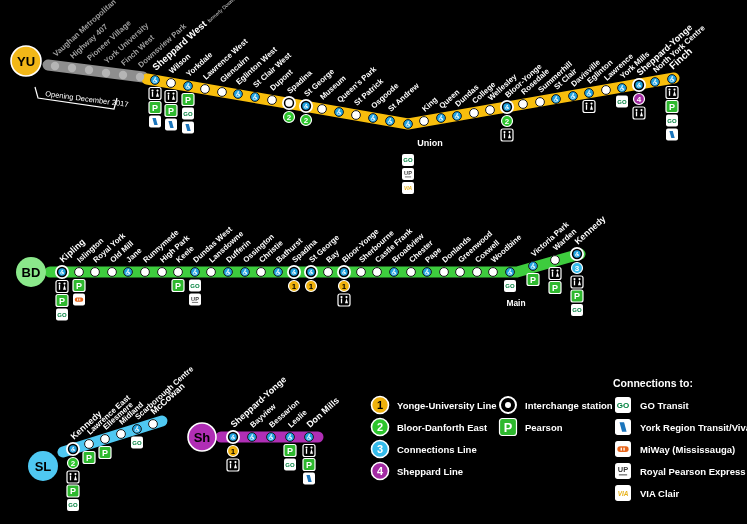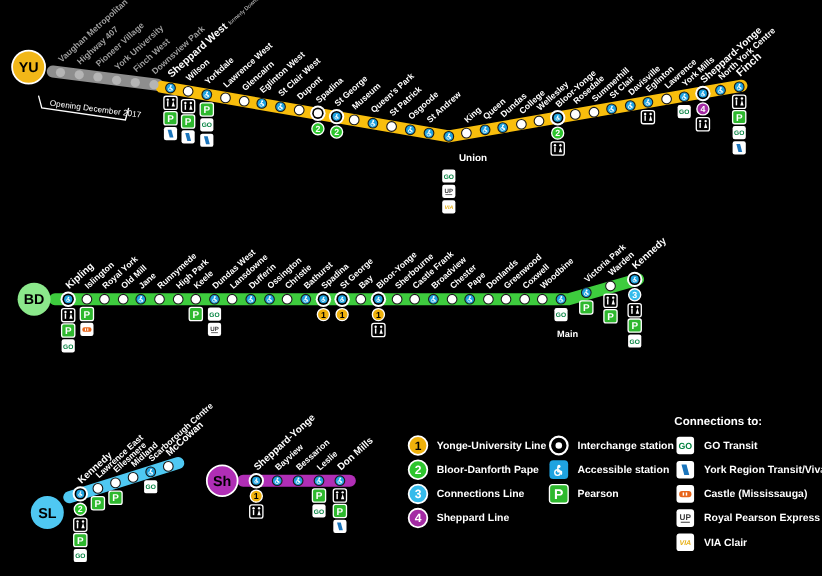--- a/index.html
+++ b/index.html
@@ -790,21 +790,21 @@
       </svg>
     <span class="llabel">Yonge-University Line</span>
   </div>
   <div class="lrow">
     <svg class="licon" width="20" height="20">
         <g>
           <circle cx="10" cy="10" r="8.5" fill="#2DC52D" stroke="#fff" stroke-width="1.6"></circle>
           <text x="10" y="13.96" fill="#ffffff" font-size="11" font-weight="700" text-anchor="middle" font-family="&quot;Liberation Sans&quot;, sans-serif">2</text>
         </g>
       </svg>
-    <span class="llabel">Bloor-Danforth Pape</span>
+    <span class="llabel">Bloor-Danforth East</span>
   </div>
   <div class="lrow">
     <svg class="licon" width="20" height="20">
         <g>
           <circle cx="10" cy="10" r="8.5" fill="#35BBEB" stroke="#fff" stroke-width="1.6"></circle>
           <text x="10" y="13.96" fill="#ffffff" font-size="11" font-weight="700" text-anchor="middle" font-family="&quot;Liberation Sans&quot;, sans-serif">3</text>
         </g>
       </svg>
     <span class="llabel">Connections Line</span>
   </div>
@@ -819,29 +819,20 @@
   </div>
 </div>
 
 <div class="lcol" style="left:498px;top:394px">
   <div class="lrow">
     <svg class="licon" width="20" height="20">
         <circle cx="10" cy="10" r="8" fill="#000" stroke="#fff" stroke-width="2"></circle>
         <circle cx="10" cy="10" r="3" fill="#fff"></circle>
       </svg>
     <span class="llabel">Interchange station</span>
-  </div>
-  <div class="lrow">
-    <svg class="licon" width="20" height="20">
-        <rect x="1.5" y="1.5" width="17" height="17" rx="3.5" fill="#1FA3E0"></rect>
-        <circle cx="10.136363636363637" cy="7" r="1.4318181818181819" fill="#fff"></circle>
-        <path d="M 9.181818181818182 8.113636363636363 L 9.181818181818182 11.772727272727273 L 12.363636363636363 11.772727272727273 L 12.363636363636363 14" stroke="#fff" stroke-width="1.4318181818181819" fill="none" stroke-linecap="round" stroke-linejoin="round"></path>
-        <circle cx="8.863636363636363" cy="12.568181818181818" r="2.5454545454545454" stroke="#fff" stroke-width="1.2727272727272727" fill="none"></circle>
-      </svg>
-    <span class="llabel">Accessible station</span>
   </div>
   <div class="lrow">
     <svg class="licon" width="20" height="20">
         <g>
           <rect x="1.5" y="1.5" width="17" height="17" rx="2.8333333333333335" fill="#2EB82E" stroke="#fff" stroke-width="1.2"></rect>
           <text x="10" y="14.675000000000002" fill="#fff" font-size="12.75" font-weight="700" text-anchor="middle" font-family="&quot;Liberation Sans&quot;, sans-serif">P</text>
         </g>
       </svg>
     <span class="llabel">Pearson</span>
   </div>
@@ -869,21 +860,21 @@
   </div>
   <div class="lrow">
     <svg class="licon" width="20" height="20">
         <g>
           <rect x="2" y="2" width="16" height="16" rx="2.6666666666666665" fill="#fff" stroke="none" stroke-width="1.2"></rect>
           <rect x="4.4" y="7.333333333333333" width="11.2" height="5.6" rx="2.6666666666666665" fill="#E8651A"></rect>
           <rect x="7.6" y="8.666666666666666" width="1.3333333333333333" height="2.9333333333333336" fill="#fff"></rect>
           <rect x="10.399999999999999" y="8.666666666666666" width="1.3333333333333333" height="2.9333333333333336" fill="#fff"></rect>
         </g>
       </svg>
-    <span class="llabel">Castle (Mississauga)</span>
+    <span class="llabel">MiWay (Mississauga)</span>
   </div>
   <div class="lrow">
     <svg class="licon" width="20" height="20">
         <g>
           <rect x="2" y="2" width="16" height="16" rx="2.6666666666666665" fill="#fff" stroke="none" stroke-width="1.2"></rect>
           <text x="10" y="11.466666666666665" fill="#3a3a3a" font-size="7.466666666666666" font-weight="700" text-anchor="middle" font-family="&quot;Liberation Sans&quot;, sans-serif">UP</text>
           <path d="M 5.866666666666666 13.866666666666667 H 14.133333333333333" stroke="#3a3a3a" stroke-width="0.9333333333333332"></path>
         </g>
       </svg>
     <span class="llabel">Royal Pearson Express</span>

